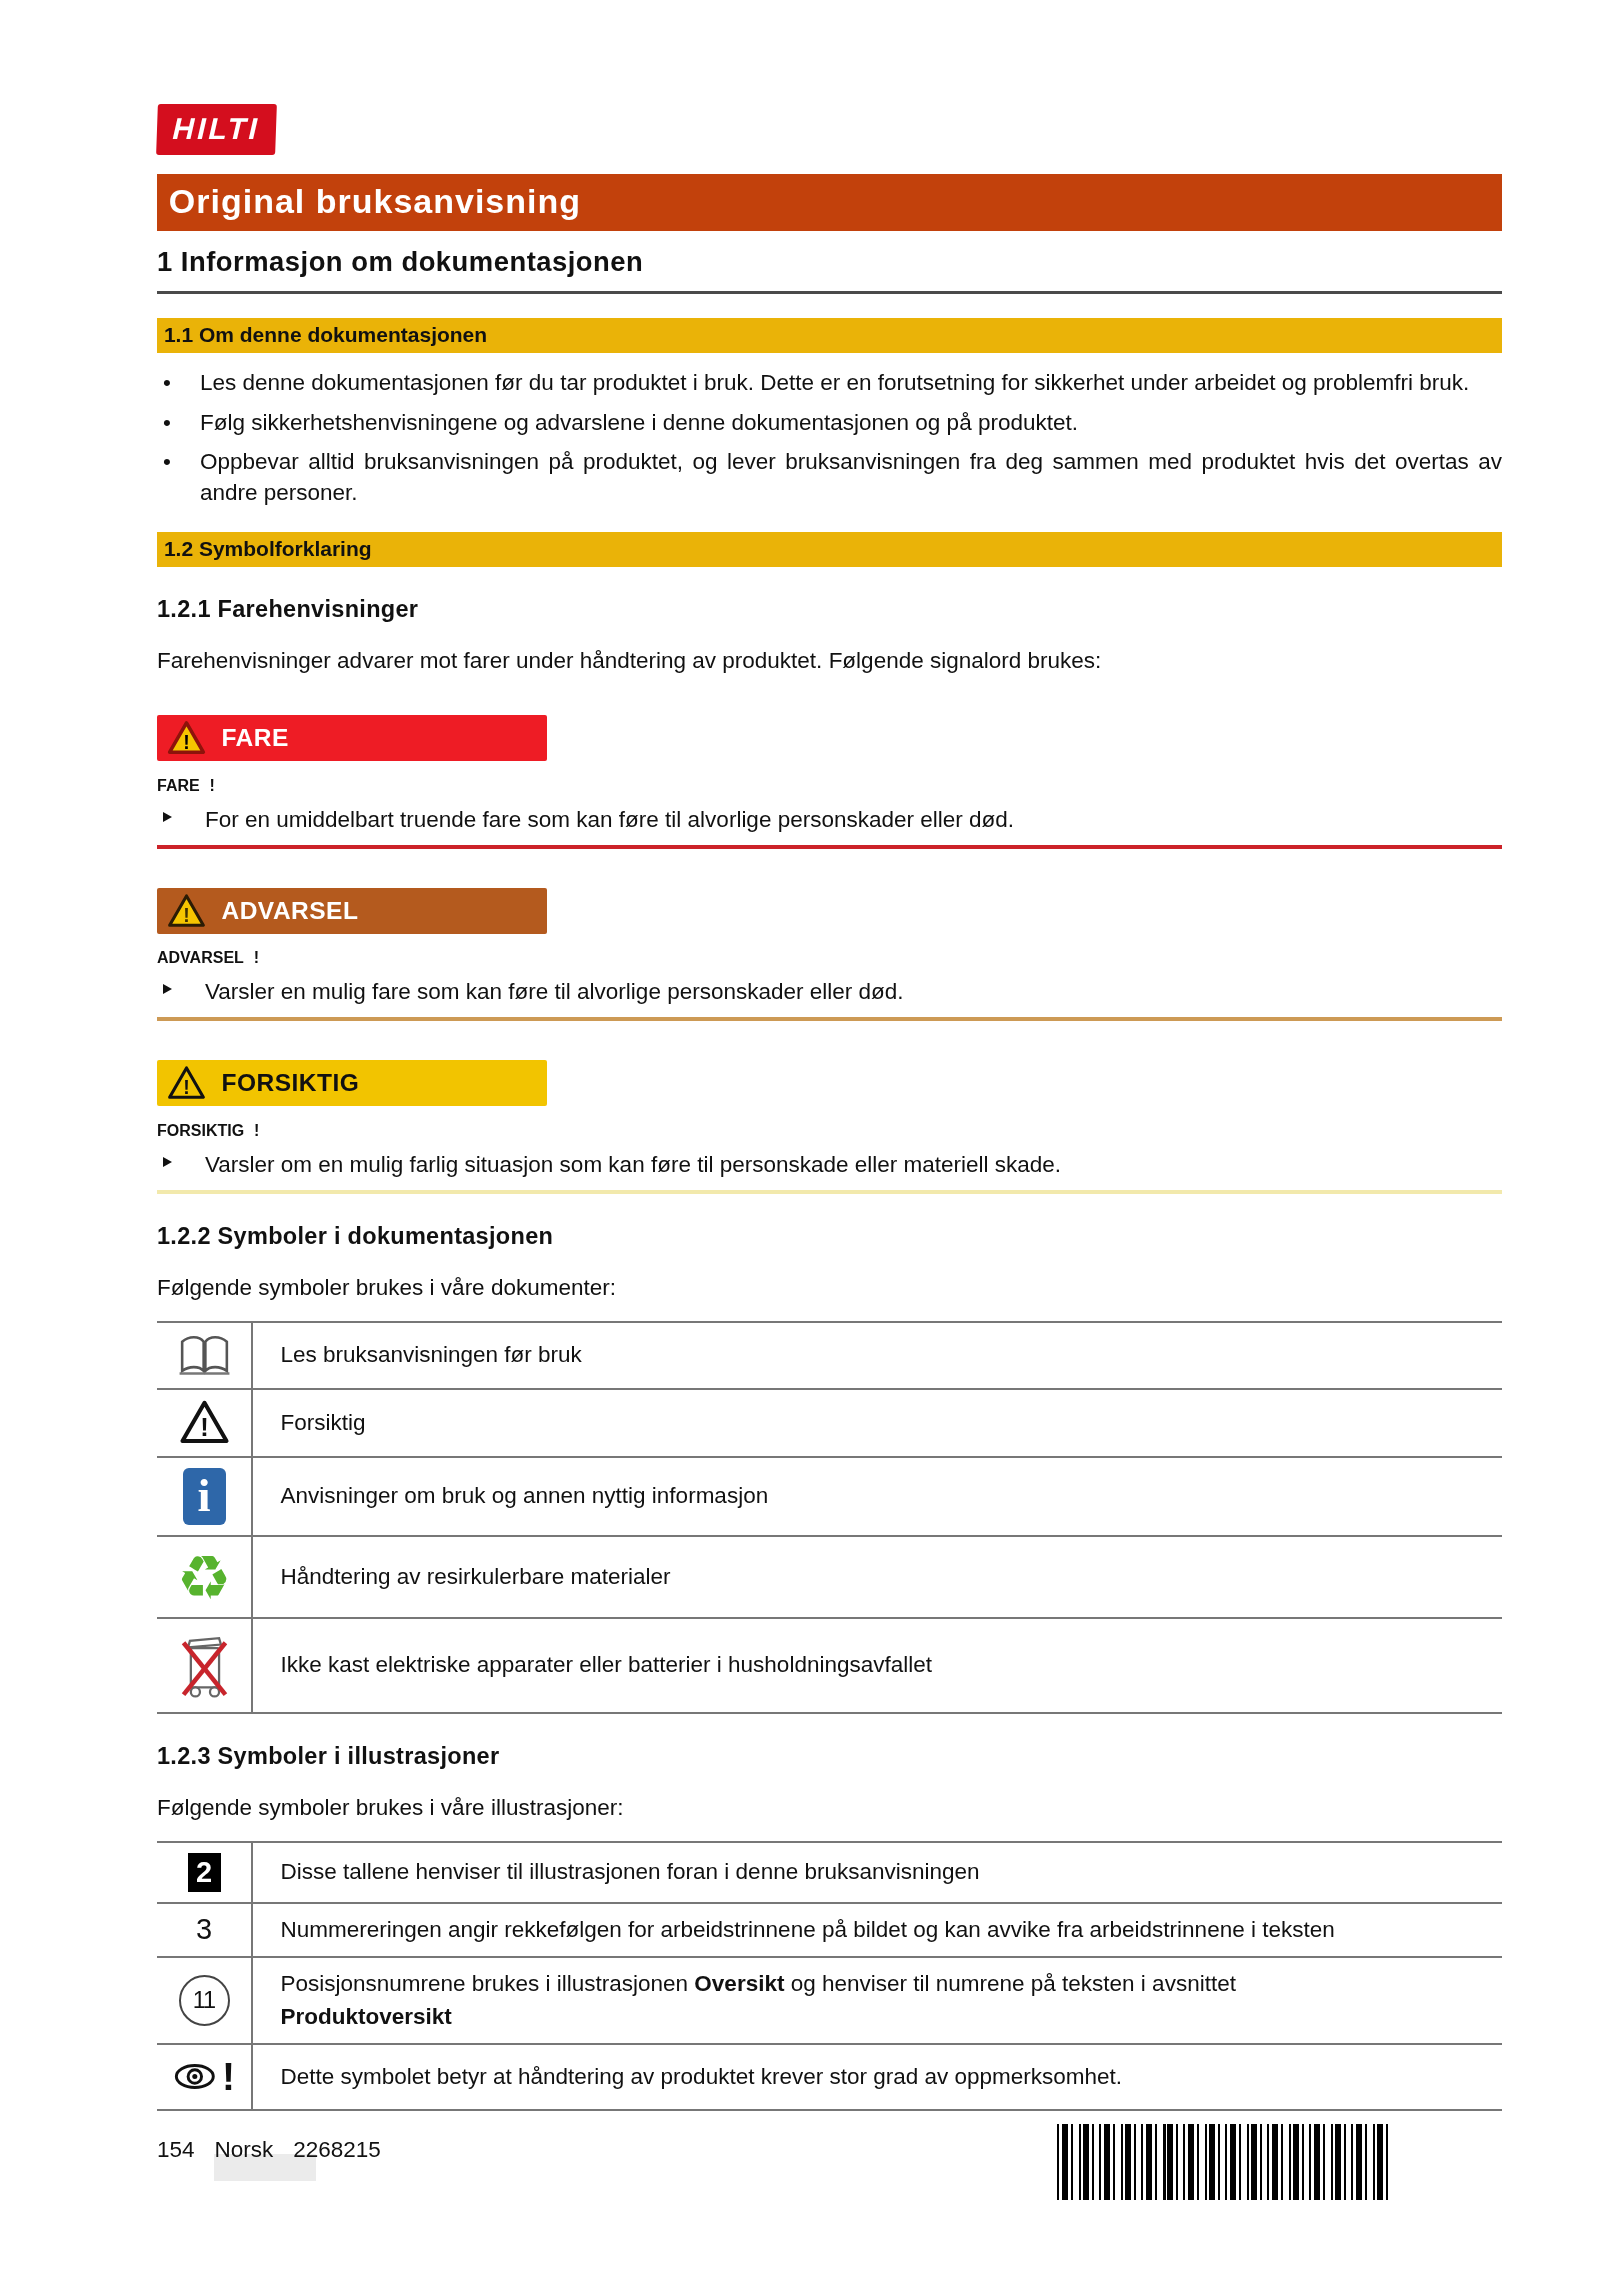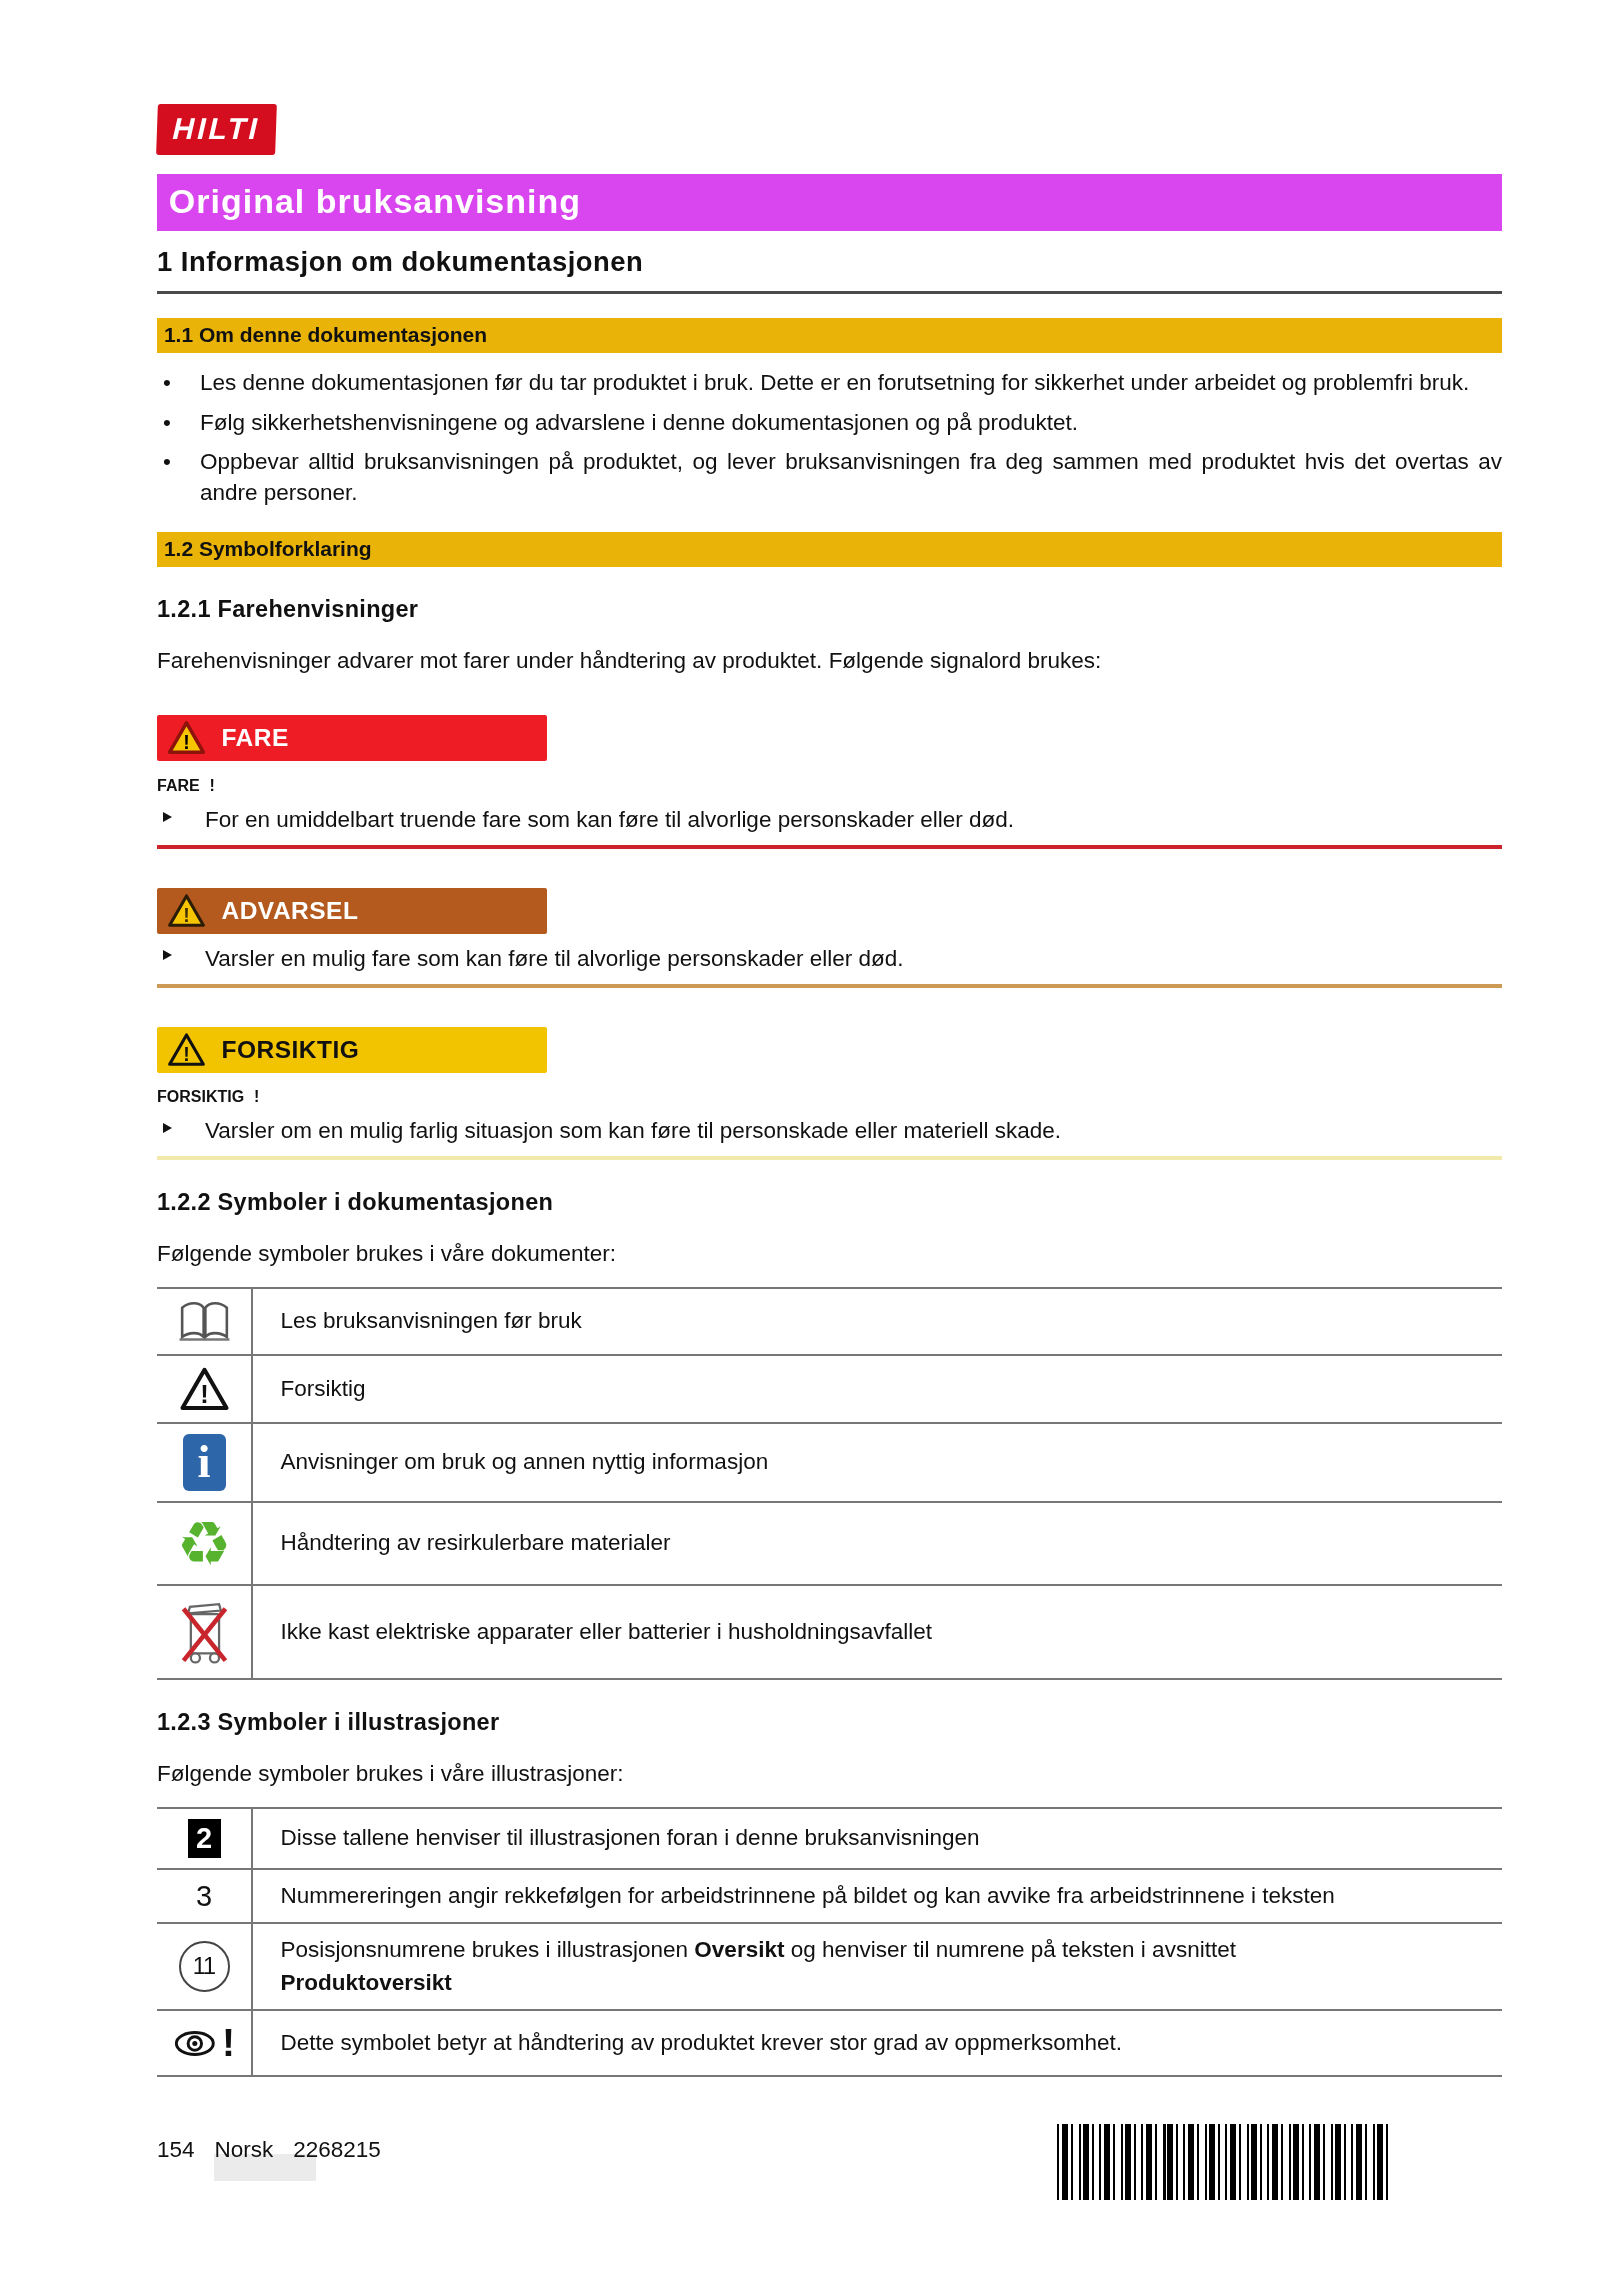--- a/index.html
+++ b/index.html
@@ -17,21 +17,21 @@
   
   .logo{
     display:inline-block;background:#d40e1e;color:#fff;
     font-weight:bold;font-size:30px;letter-spacing:2.9px;
     padding:7.8px 15.7px 8.8px 15.7px;border-radius:2.9px;
     font-style:italic; transform:skewX(-2deg);
   }
 
   
   .title-banner{
-    margin-top:19.6px;background:#d946ef;color:#fff;
+    margin-top:19.6px;background:#c2410c;color:#fff;
     font-size:34px;font-weight:bold;
     padding:7.8px 0 9.8px 11.8px;letter-spacing:1px;
   }
 
   
   .h1{
     margin-top:15px;font-size:27.4px;font-weight:bold;
     padding-bottom:13.7px;border-bottom:3.9px solid #4a4a4a;
     letter-spacing:0.5px;
   }
@@ -189,20 +189,23 @@
 
     
     <div class="warning">
       <div class="warn-banner advarsel">
         <svg width="39" height="36" viewBox="0 0 44 40">
           <path d="M22 3 L41 36 H3 Z" fill="#f6c500" stroke="#2b1c05" stroke-width="3.5" stroke-linejoin="round"></path>
           <text x="22" y="32" text-anchor="middle" font-size="22" font-weight="bold" fill="#403000">!</text>
         </svg>
         <span class="wlabel">ADVARSEL</span>
       </div>
+      <div class="warn-head">
+        <span>ADVARSEL</span><span class="bang">!</span>
+      </div>
       <div class="warn-line">
         <span class="tri-marker"></span>
         <span>Varsler en mulig fare som kan føre til alvorlige personskader eller død.</span>
       </div>
       <div class="warn-rule advarsel"></div>
     </div>
 
     
     <div class="warning">
       <div class="warn-banner forsiktig">

